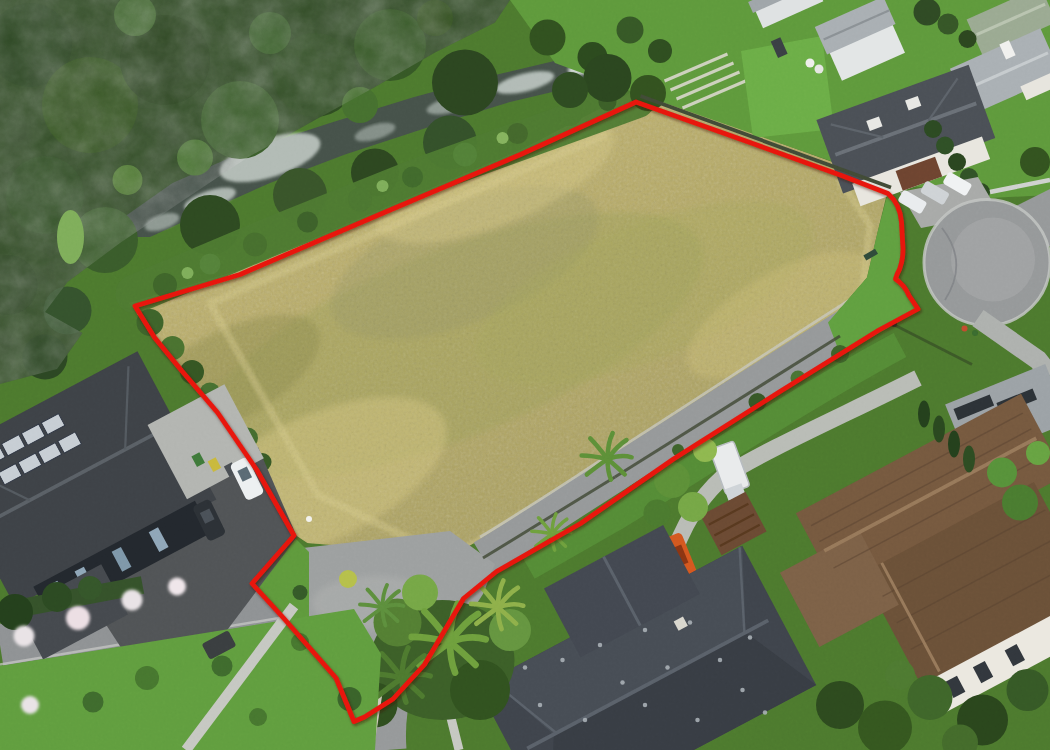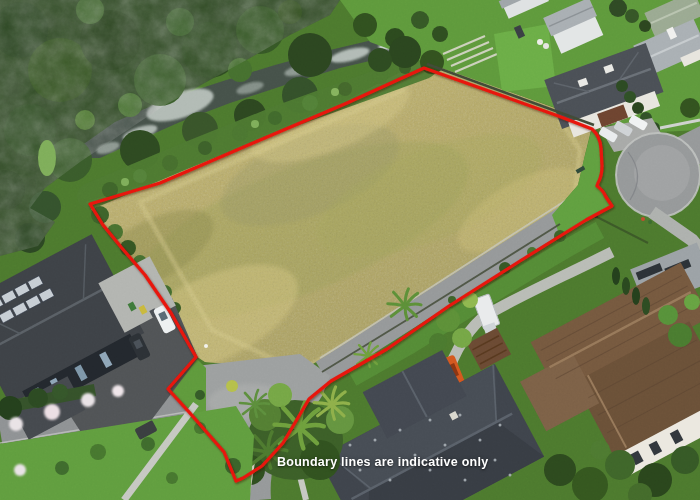--- a/index.html
+++ b/index.html
@@ -430,14 +430,13 @@
     </g>
     <rect x="136" y="424" width="20" height="12" rx="2" transform="rotate(-28 146 430)" fill="#3a3e40"></rect>
     <circle cx="200" cy="395" r="5" fill="#355a28"></circle>
   </g>
 
   <rect width="700" height="500" filter="url(#fGrain)" class="blend-ovl" opacity="0.06"></rect>
 
   <path d="M424,68 L500,95 L561,117 L592,129 Q600,136 601,148 L602,166 Q602,176 598,183 L597,186 Q603,190 606,197 L612,206 L586,220 L520,261 L449,306 L387,349 L331,381 L309,399 L283,443 L262,466 L243,478 L236,481 L224,452 L189,412 L168,389 L196,357 L171,313 L145,275 L121,247 L103,225 L90,204 L160,183 L253,143 L347,103 Z" fill="none" stroke="#e8160d" stroke-width="3.2" stroke-linejoin="round" filter="url(#redShadow)"></path>
 </svg>
 
-<div id="disclaimer">Boundary lines are indicative only</div>
 </div>
 
 </body></html>

